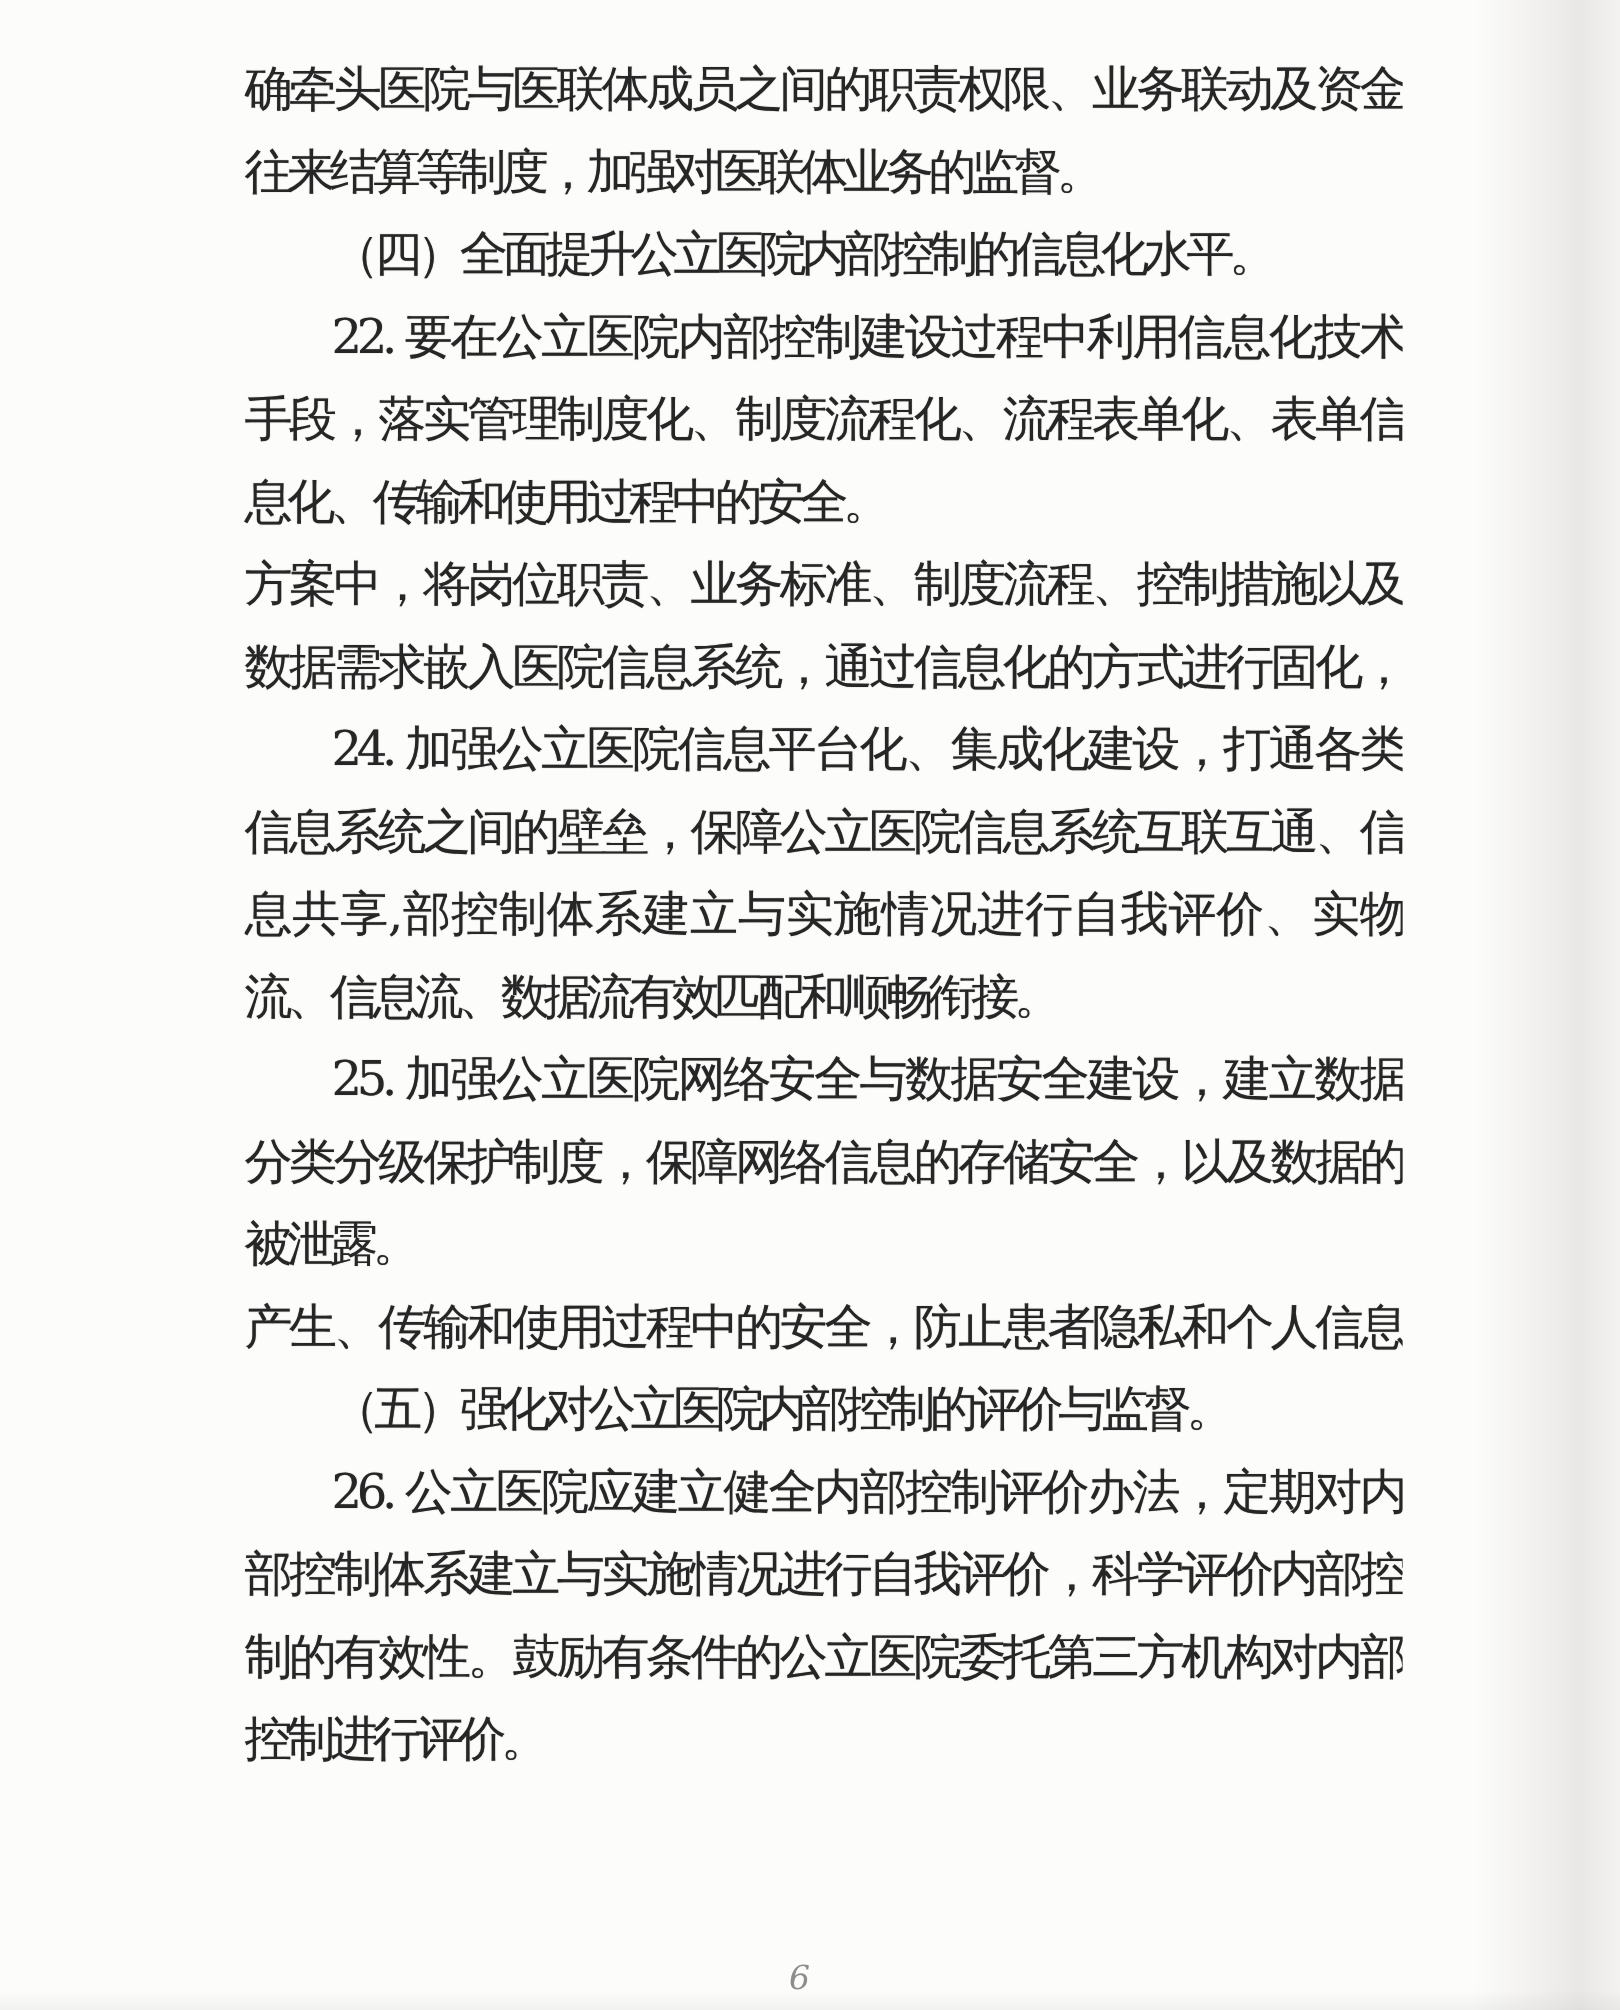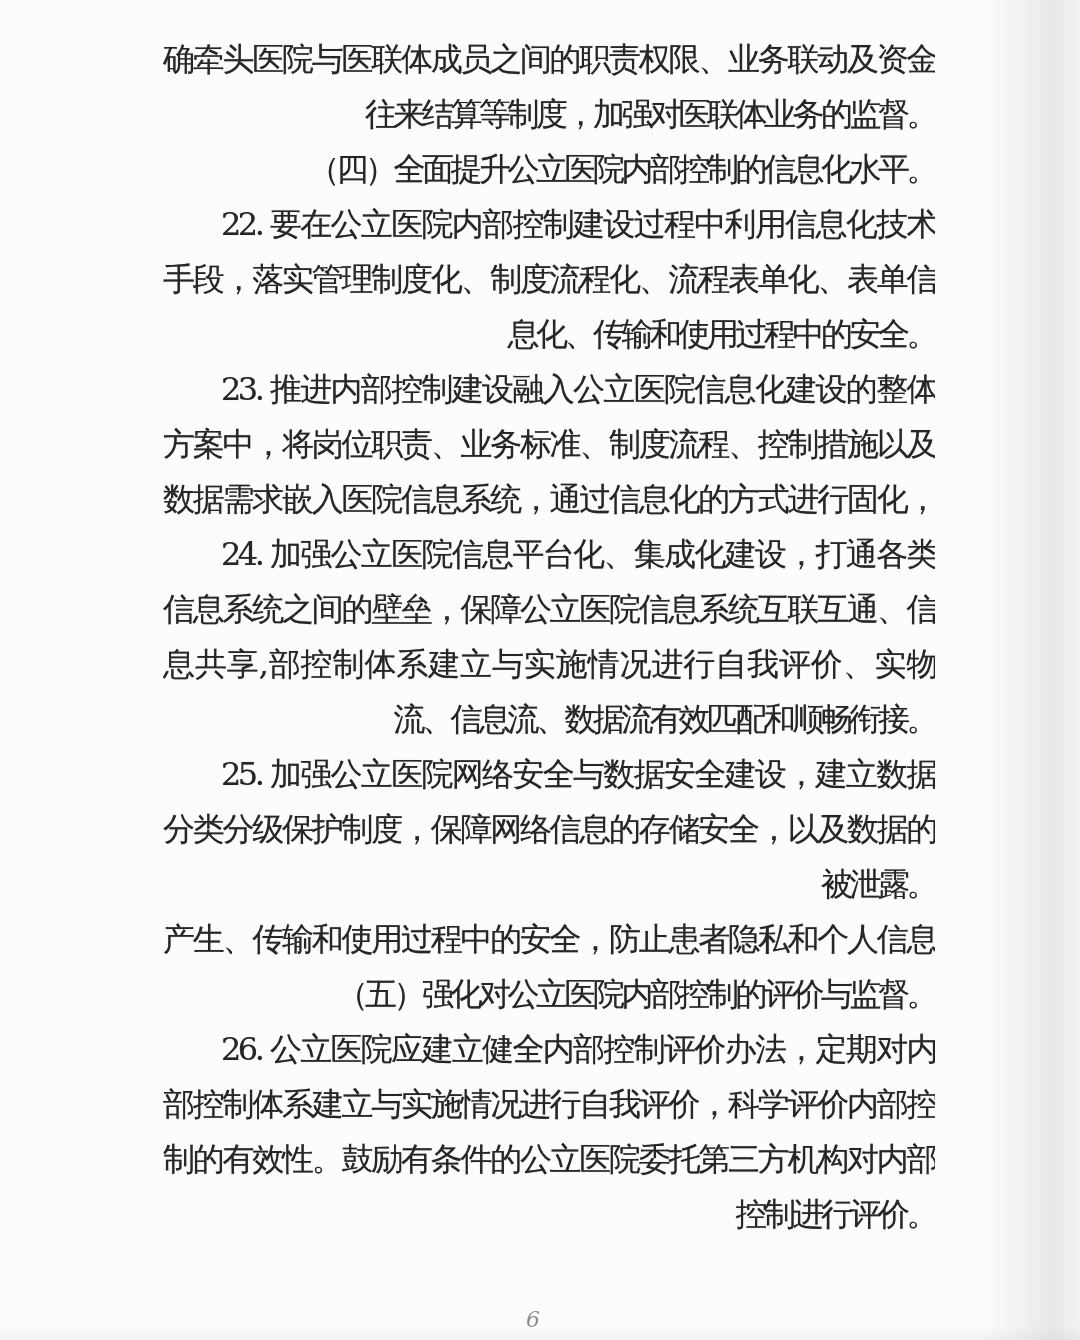--- a/index.html
+++ b/index.html
@@ -36,21 +36,20 @@
     width: 772px;
   }
   .text-line {
     height: 55px;
     line-height: 55px;
     font-size: 32px;
     letter-spacing: -3.5px;
     color: #262626;
     white-space: nowrap;
     text-shadow: 0 0 0.7px rgba(45,45,45,0.55);
-    text-align: right;
   }
   .text-line.fill {
     white-space: normal;
     text-align: justify;
     text-align-last: justify;
     overflow: hidden;
   }
   .text-line.indent {
     text-indent: 58px;
   }
@@ -71,21 +70,20 @@
 
 <div class="page">
   <div class="doc-body">
 
   <div class="text-line fill">确牵头医院与医联体成员之间的职责权限、业务联动及资金</div>
       <div class="text-line">往来结算等制度，加强对医联体业务的监督。</div>
       <div class="text-line indent">（四）全面提升公立医院内部控制的信息化水平。</div>
       <div class="text-line indent fill">22. 要在公立医院内部控制建设过程中利用信息化技术</div>
       <div class="text-line fill">手段，落实管理制度化、制度流程化、流程表单化、表单信</div>
       <div class="text-line">息化、传输和使用过程中的安全。</div>
-      <div class="text-line indent fill">23. 推进内部控制建设融入公立医院信息化建设的整体</div>
       <div class="text-line fill">方案中，将岗位职责、业务标准、制度流程、控制措施以及</div>
       <div class="text-line fill">数据需求嵌入医院信息系统，通过信息化的方式进行固化，</div>
       <div class="text-line indent fill">24. 加强公立医院信息平台化、集成化建设，打通各类</div>
       <div class="text-line fill">信息系统之间的壁垒，保障公立医院信息系统互联互通、信</div>
       <div class="text-line fill">息共享,部控制体系建立与实施情况进行自我评价、实物</div>
       <div class="text-line">流、信息流、数据流有效匹配和顺畅衔接。</div>
       <div class="text-line indent fill">25. 加强公立医院网络安全与数据安全建设，建立数据</div>
       <div class="text-line fill">分类分级保护制度，保障网络信息的存储安全，以及数据的</div>
       <div class="text-line">被泄露。</div>
       <div class="text-line fill">产生、传输和使用过程中的安全，防止患者隐私和个人信息</div>

